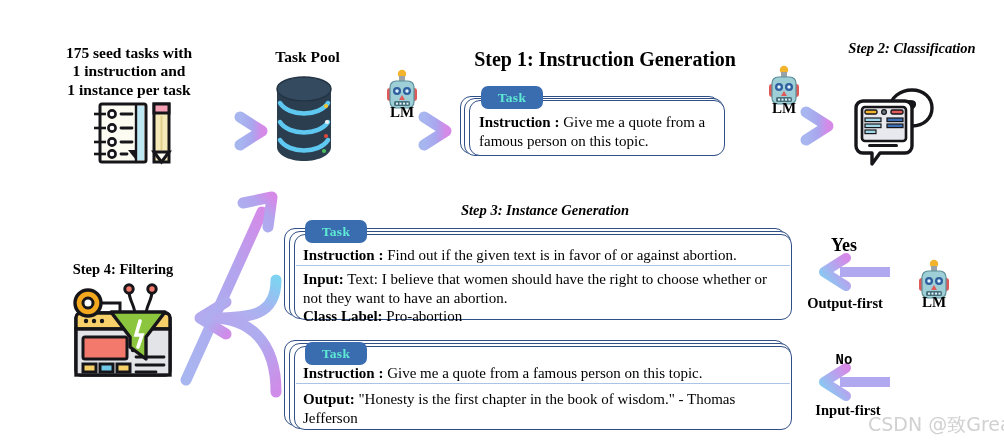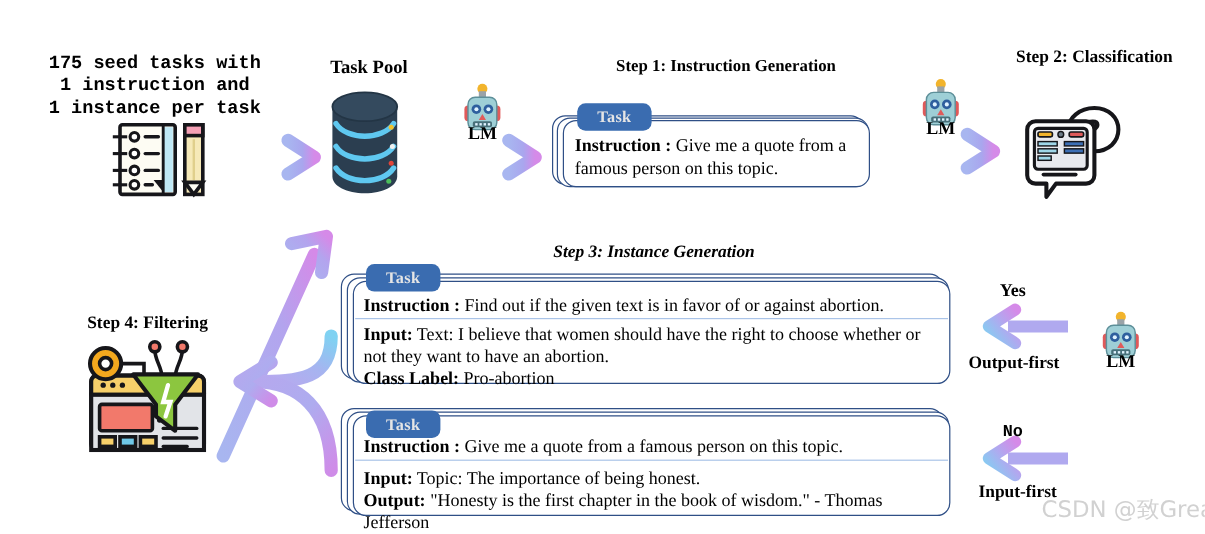--- a/index.html
+++ b/index.html
@@ -6,21 +6,21 @@
   body{width:1004px;height:445px;position:relative;overflow:hidden;
        font-family:"Liberation Serif", serif;color:#000;}
   .stage{position:absolute;left:0;top:0;width:1004px;height:445px;}
   .lbl{position:absolute;font-weight:bold;text-align:center;line-height:1.18;}
 
   
   .taskcard{position:absolute;}
   .stackline{position:absolute;border:1.3px solid #2f4f86;border-radius:11px;background:#fff;}
   .cardmain{position:absolute;border:1.3px solid #2f4f86;border-radius:11px;background:#fff;
             box-sizing:border-box;}
-  .badge{position:absolute;background:#3a6cb0;color:#e5e5e5;font-weight:bold;
+  .badge{position:absolute;background:#3a6cb0;color:#5eead4;font-weight:bold;
          border-radius:7px;display:flex;align-items:center;justify-content:center;
          font-size:13.5px;letter-spacing:.3px;z-index:6;}
   .cardtext{position:absolute;box-sizing:border-box;font-size:15px;line-height:1.24;z-index:5;}
   .divline{position:absolute;background:#aac4e8;height:1.4px;z-index:5;}
   .bb{font-weight:bold;}
 
   
   .wm{position:absolute;color:#c9c9c9;font-family:"DejaVu Sans",sans-serif;
       font-size:19px;opacity:.85;white-space:nowrap;}
   svg{position:absolute;left:0;top:0;overflow:visible;}
@@ -96,21 +96,21 @@
     <g>
       <path d="M276,280 C276,316 250,318 212,318" stroke="url(#gCurveTop)" stroke-width="11" fill="none" stroke-linecap="round"></path>
     </g>
 
     <g>
       <path d="M276,392 C276,340 248,318 212,318" stroke="url(#gCurveBot)" stroke-width="11" fill="none" stroke-linecap="round"></path>
       <path d="M226,302 L200,318 L226,334" stroke="url(#gCurveBot)" stroke-width="11" fill="none" stroke-linejoin="round" stroke-linecap="round"></path>
     </g>
   </svg>
 
-  <div class="lbl" style="left:34px;top:44px;width:190px;font-size:15.5px;font-family:Liberation Mono, monospace;">
+  <div class="lbl" style="left:34px;top:44px;width:190px;font-size:15.5px;">
     <div>175 seed tasks with</div>
     <div>1 instruction and</div>
     <div>1 instance per task</div>
   </div>
 
   <svg width="1004" height="445">
     <g transform="translate(92,104)">
       <rect x="8" y="0" width="46" height="58" rx="2" fill="#fdfcf3" stroke="#16161a" stroke-width="3"></rect>
       <rect x="44" y="2" width="8" height="54" fill="#bfe8f5"></rect>
       <line x1="44" y1="0" x2="44" y2="58" stroke="#16161a" stroke-width="2.4"></line>
@@ -172,21 +172,21 @@
       <g fill="#dff3ff">
           <rect x="10" y="30.6" width="2" height="2"></rect>
           <rect x="13.5" y="30.6" width="2" height="2"></rect>
         <rect x="17" y="30.6" width="2" height="2"></rect>
           <rect x="20.5" y="30.6" width="2" height="2"></rect>
         </g>
     </g>
   </svg>
   <div class="lbl" style="left:376px;top:104px;width:52px;font-size:15px;">LM</div>
 
-  <div class="lbl" style="left:460px;top:48px;width:290px;font-size:14px;">Step 1: Instruction Generation</div>
+  <div class="lbl" style="left:460px;top:48px;width:290px;font-size:20px;">Step 1: Instruction Generation</div>
 
   <div class="taskcard">
     <div class="stackline" style="left:460px;top:96px;width:258px;height:56px;"></div>
     <div class="stackline" style="left:464px;top:98px;width:258px;height:56px;"></div>
     <div class="cardmain" style="left:469px;top:100px;width:256px;height:56px;"></div>
     <div class="badge" style="left:481px;top:86px;width:62px;height:23px;">Task</div>
     <div class="cardtext" style="left:479px;top:113px;width:240px;">
       <span class="bb">Instruction :</span>
       <span>Give me a quote from a famous person on this topic.</span>
     </div>
@@ -208,21 +208,21 @@
       <g fill="#dff3ff">
           <rect x="10" y="30.6" width="2" height="2"></rect>
           <rect x="13.5" y="30.6" width="2" height="2"></rect>
         <rect x="17" y="30.6" width="2" height="2"></rect>
           <rect x="20.5" y="30.6" width="2" height="2"></rect>
         </g>
     </g>
   </svg>
   <div class="lbl" style="left:758px;top:100px;width:52px;font-size:15px;">LM</div>
 
-  <div class="lbl" style="left:820px;top:40px;width:184px;font-size:14.5px;">
+  <div class="lbl" style="left:820px;top:40px;width:184px;font-size:14.5px;font-style:italic;">
     <div>Step 2: Classification</div>
   </div>
 
   <svg width="1004" height="445">
     <g transform="translate(850,88)">
       <path d="M62,2 C74,2 82,10 82,20 C82,30 74,38 62,38 C59,38 56,37.5 53,36.5
                L46,44 L47,34 C42,31 40,26 40,20 C40,10 50,2 62,2 Z" fill="#fff" stroke="#16161a" stroke-width="3.4" stroke-linejoin="round"></path>
       <text x="61" y="29" font-family="DejaVu Sans, sans-serif" font-size="23" font-weight="bold" fill="#16161a" text-anchor="middle">?</text>
       <path d="M6,20 C6,16 9,13 13,13 L55,13 C59,13 62,16 62,20 L62,58 C62,62 59,65 55,65
                L30,65 L22,76 L22,65 L13,65 C9,65 6,62 6,58 Z" fill="#fff" stroke="#16161a" stroke-width="3.4" stroke-linejoin="round"></path>
@@ -272,31 +272,27 @@
     <div class="stackline" style="left:289px;top:343px;width:500px;height:84px;"></div>
     <div class="cardmain" style="left:294px;top:346px;width:498px;height:84px;"></div>
     <div class="badge" style="left:305px;top:342px;width:62px;height:23px;">Task</div>
     <div class="cardtext" style="left:303px;top:364px;width:484px;">
       <span class="bb">Instruction :</span>
       <span>Give me a quote from a famous person on this topic.</span>
     </div>
     <div class="divline" style="left:296px;top:383px;width:494px;"></div>
     <div class="cardtext" style="left:303px;top:390px;width:486px;">
       <div>
-        <span class="bb">Input:</span>
-        <span>Topic: The importance of being honest.</span>
-      </div>
-      <div>
         <span class="bb">Output:</span>
         <span>"Honesty is the first chapter in the book of wisdom." - Thomas Jefferson</span>
       </div>
     </div>
   </div>
 
-  <div class="lbl" style="left:812px;top:235px;width:64px;font-size:15px;">Yes</div>
+  <div class="lbl" style="left:812px;top:235px;width:64px;font-size:18px;">Yes</div>
   <div class="lbl" style="left:795px;top:295px;width:100px;font-size:14.5px;">Output-first</div>
   <div class="lbl" style="left:812px;top:352px;width:64px;font-size:14px;font-family:Liberation Mono, monospace;">No</div>
   <div class="lbl" style="left:800px;top:402px;width:96px;font-size:14.5px;">Input-first</div>
 
   <svg width="1004" height="445">
     <g transform="translate(918,262)">
       <circle cx="16" cy="2" r="4.2" fill="#f2b42c"></circle>
       <rect x="13" y="4" width="6" height="5" fill="#9aa3a8"></rect>
       <rect x="1" y="16" width="6" height="13" rx="3" fill="#e05a5a"></rect>
       <rect x="25" y="16" width="6" height="13" rx="3" fill="#e05a5a"></rect>

